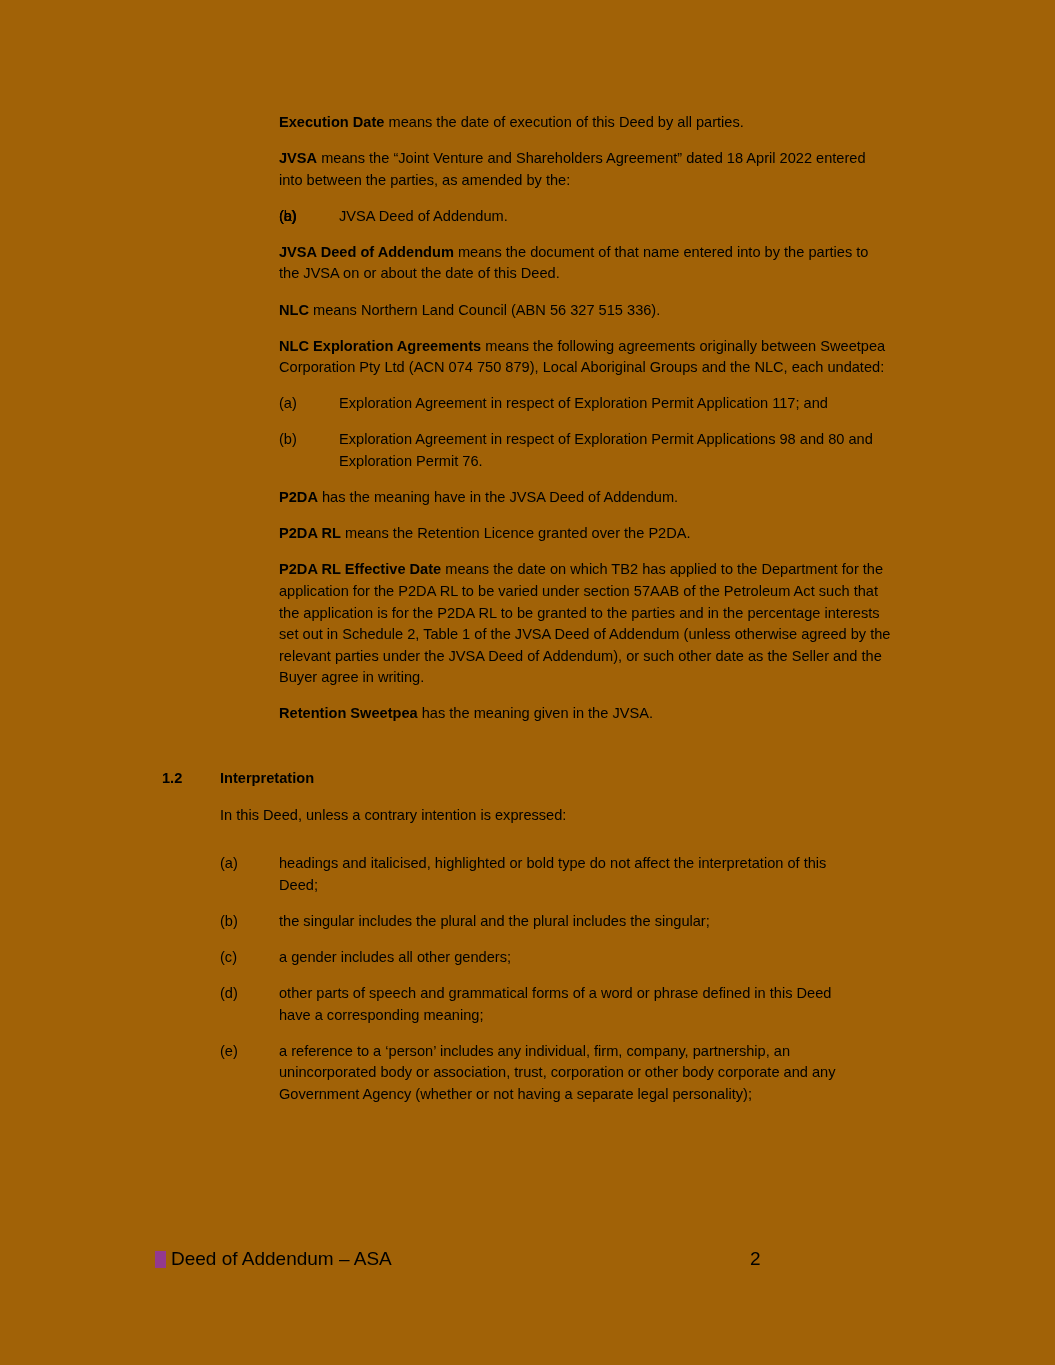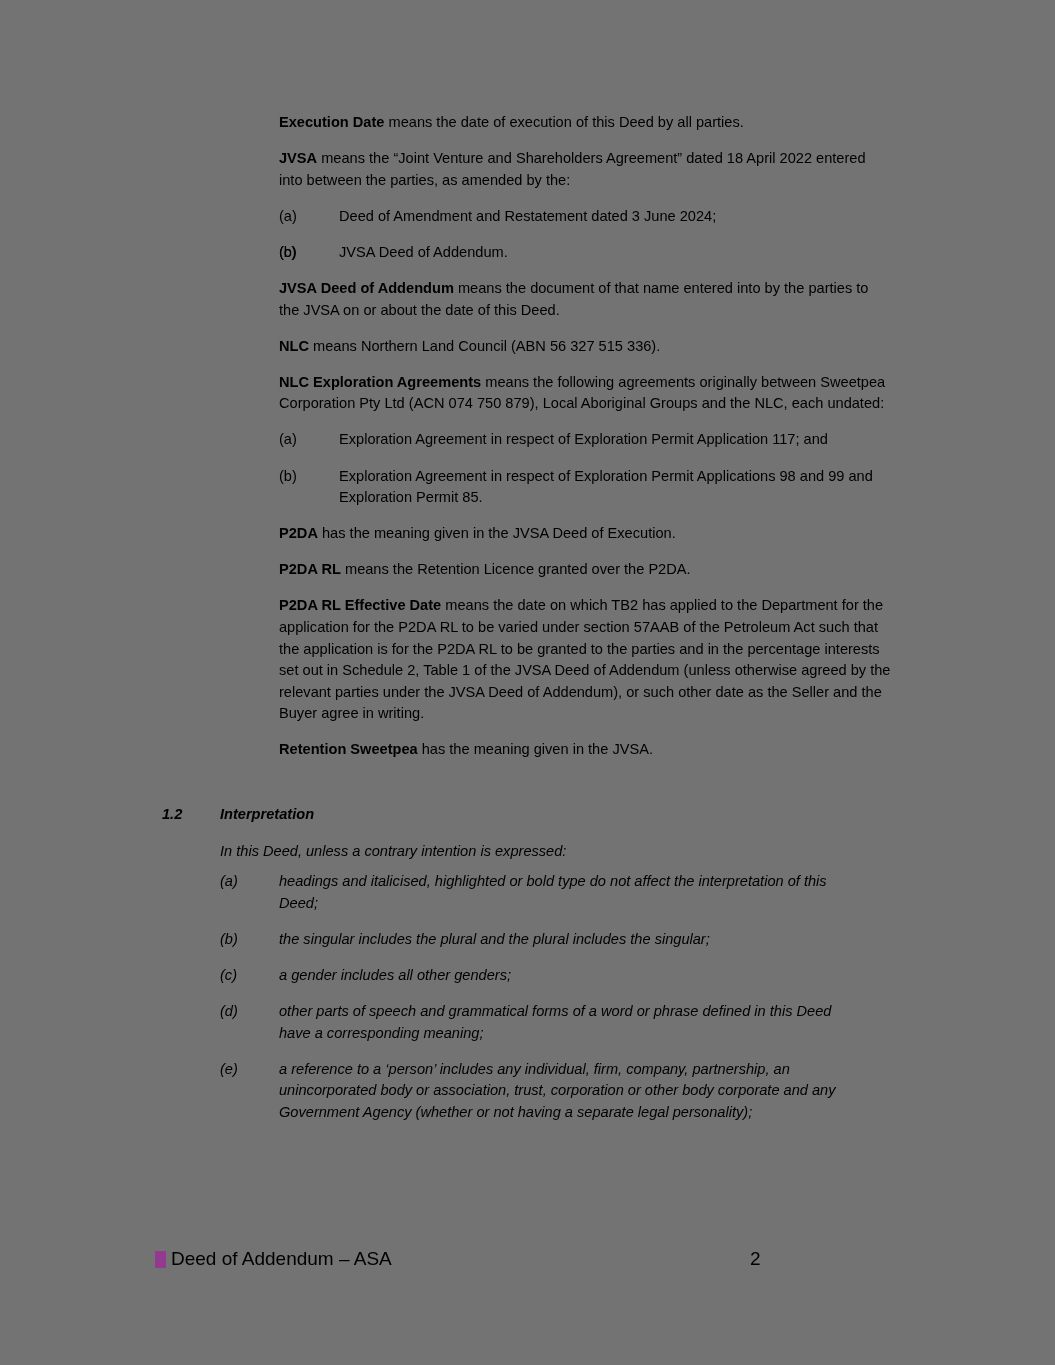--- a/index.html
+++ b/index.html
@@ -4,21 +4,21 @@
 <style>
   html, body {
     margin: 0;
     padding: 0;
     background: #ffffff;
   }
   .page {
     position: relative;
     width: 1055px;
     height: 1365px;
-    background: #737373;
+    background: #a16207;
     font-family: "Liberation Sans", "DejaVu Sans", sans-serif;
     font-size: 14.6px;
     line-height: 21.6px;
     color: #000000;
     overflow: hidden;
   }
   .content {
     position: absolute;
     top: 112px;
     left: 0;
@@ -41,36 +41,35 @@
   }
   .li .marker {
     position: absolute;
     left: 0;
     top: 0;
   }
   .section {
     margin-left: 162px;
     margin-top: 43px;
     width: 733px;
-    font-style: italic;
   }
   .section-head {
     font-weight: 700;
     margin: 0 0 15px 0;
   }
   .sec-num {
     display: inline-block;
     width: 58px;
   }
   .sec-body {
     margin-left: 58px;
     width: 618px;
   }
   .intro {
-    margin: 0 0 9px 0;
+    margin: 0 0 27px 0;
   }
   .sec-body .li {
     padding-left: 59px;
   }
   .footer {
     position: absolute;
     left: 0;
     top: 1249px;
     width: 1055px;
     height: 24px;
@@ -97,29 +96,29 @@
 </style>
 </head>
 <body>
 
 <div class="page">
   <div class="content">
 
     <div class="definitions" id="definitions">
         <p class="para"><span class="term">Execution Date</span> <span>means the date of execution of this Deed by all parties.</span></p>
         <p class="para"><span class="term">JVSA</span> <span>means the “Joint Venture and Shareholders Agreement” dated 18 April 2022 entered into between the parties, as amended by the:</span></p>
-        <div class="li"><span class="marker">(a)</span><span>Deed of Amendment and Restatement dated 3 June 2024;</span></div>
+        <div class="li"><span class="marker">(a)</span></div>
         <div class="li"><span class="marker">(b)</span></div>
         <div class="li"><span class="marker">(c)</span><span>JVSA Deed of Addendum.</span></div>
         <p class="para"><span class="term">JVSA Deed of Addendum</span> <span>means the document of that name entered into by the parties to the JVSA on or about the date of this Deed.</span></p>
         <p class="para"><span class="term">NLC</span> <span>means Northern Land Council (ABN 56 327 515 336).</span></p>
         <p class="para"><span class="term">NLC Exploration Agreements</span> <span>means the following agreements originally between Sweetpea Corporation Pty Ltd (ACN 074 750 879), Local Aboriginal Groups and the NLC, each undated:</span></p>
         <div class="li"><span class="marker">(a)</span><span>Exploration Agreement in respect of Exploration Permit Application 117; and</span></div>
-        <div class="li"><span class="marker">(b)</span><span>Exploration Agreement in respect of Exploration Permit Applications 98 and 99 and Exploration Permit 85.</span></div>
-        <p class="para"><span class="term">P2DA</span> <span>has the meaning given in the JVSA Deed of Execution.</span></p>
+        <div class="li"><span class="marker">(b)</span><span>Exploration Agreement in respect of Exploration Permit Applications 98 and 80 and Exploration Permit 76.</span></div>
+        <p class="para"><span class="term">P2DA</span> <span>has the meaning have in the JVSA Deed of Addendum.</span></p>
         <p class="para"><span class="term">P2DA RL</span> <span>means the Retention Licence granted over the P2DA.</span></p>
         <p class="para"><span class="term">P2DA RL Effective Date</span> <span>means the date on which TB2 has applied to the Department for the application for the P2DA RL to be varied under section 57AAB of the Petroleum Act such that the application is for the P2DA RL to be granted to the parties and in the percentage interests set out in Schedule 2, Table 1 of the JVSA Deed of Addendum (unless otherwise agreed by the relevant parties under the JVSA Deed of Addendum), or such other date as the Seller and the Buyer agree in writing.</span></p>
         <p class="para"><span class="term">Retention Sweetpea</span> <span>has the meaning given in the JVSA.</span></p>
       </div>
 
     <div class="section">
       <div class="section-head">
         <span class="sec-num">1.2</span><span class="sec-title">Interpretation</span>
       </div>
       <div class="sec-body">

